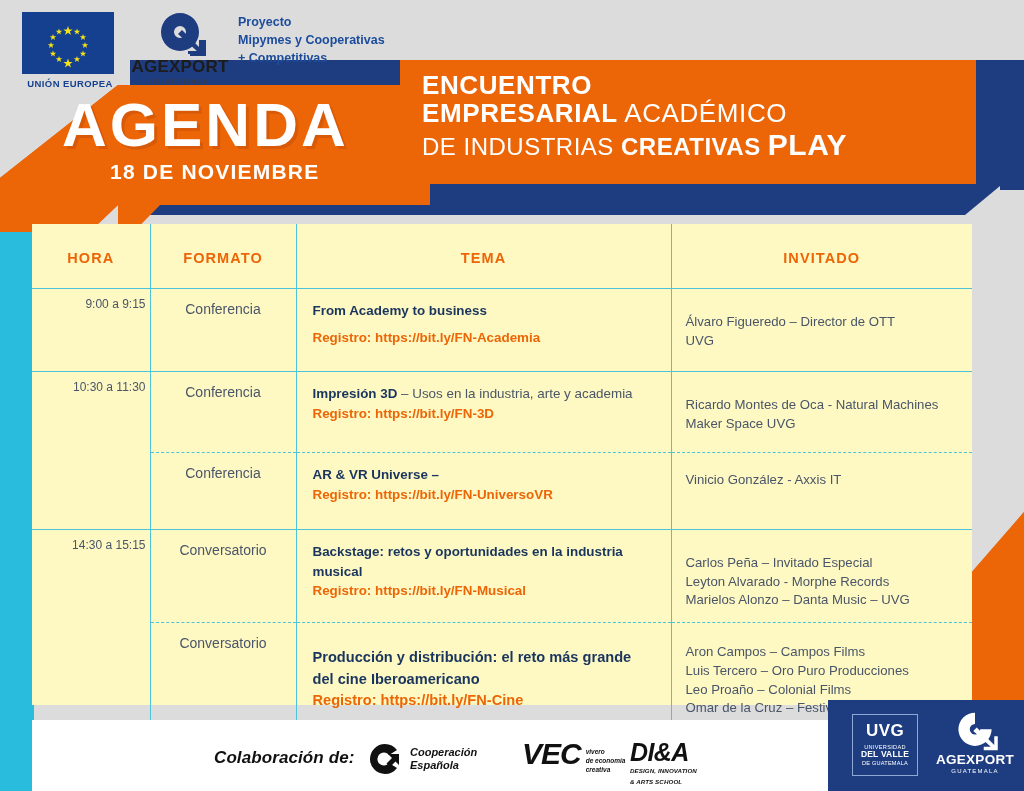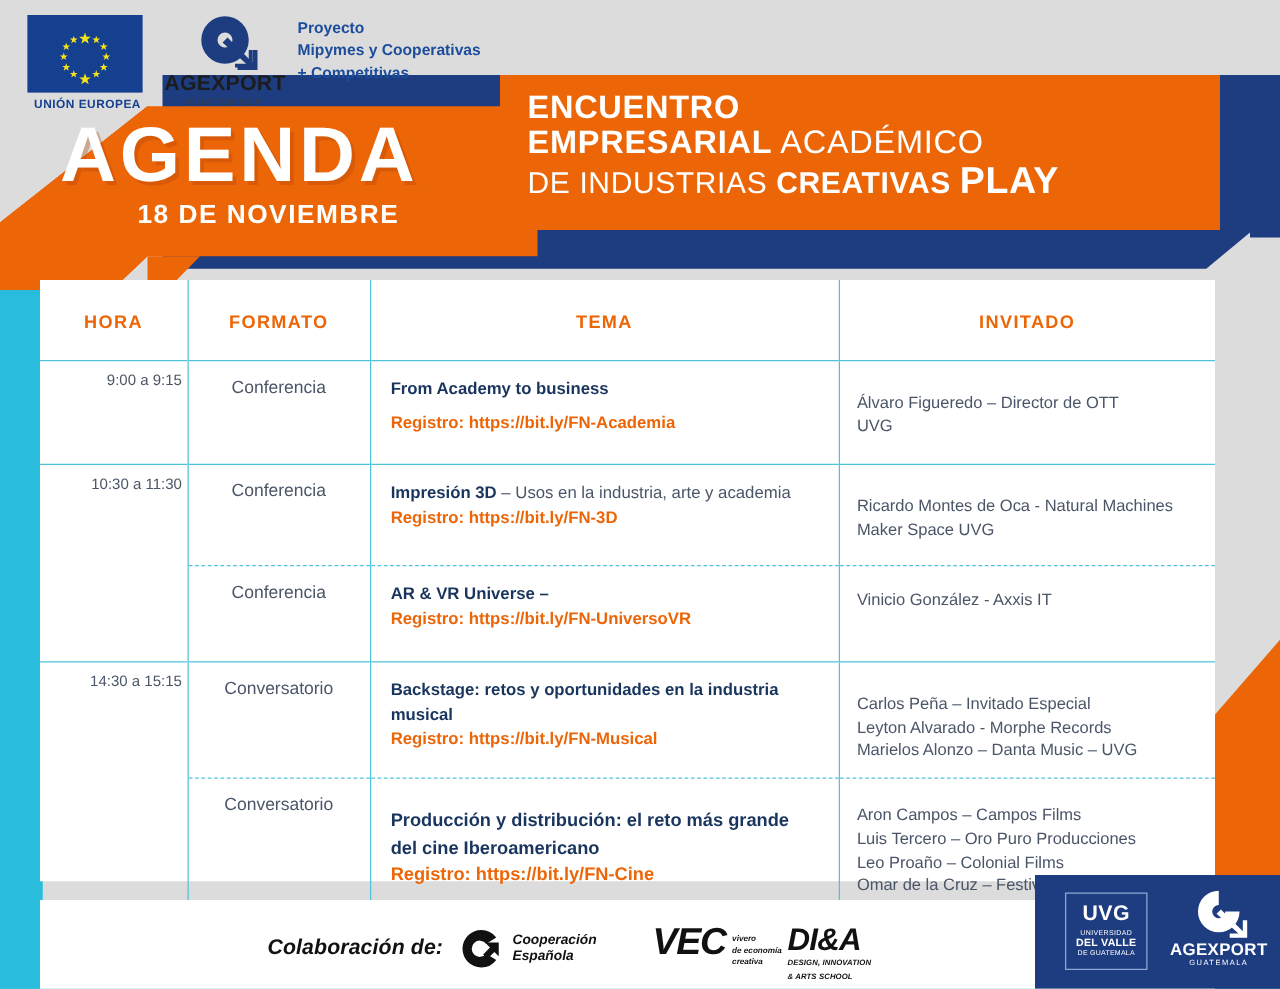--- a/index.html
+++ b/index.html
@@ -20,21 +20,21 @@
   .eu-flag-wrap{position:absolute;left:22px;top:12px;width:96px;}
   .eu-flag{width:92px;height:62px;background:#14408f;display:block;}
   .eu-caption{font-size:9.5px;font-weight:bold;color:#14408f;letter-spacing:.4px;text-align:center;margin-top:4px;}
   .agex-wrap{position:absolute;left:126px;top:10px;width:108px;text-align:center;}
   .agex-word{font-size:17px;font-weight:bold;color:#1c1c1c;letter-spacing:.2px;line-height:1;}
   .agex-sub{font-size:7.5px;color:#3a3a3a;letter-spacing:1.6px;margin-top:2px;}
   .proy{position:absolute;left:214px;top:14px;color:#1c4c9c;font-size:12.5px;font-weight:bold;line-height:1.42;margin-left:24px;}
 
   
   .agenda-word{
-    position:absolute;left:48px;top:94px;z-index:7;
+    position:absolute;left:62px;top:94px;z-index:7;
     font-size:62px;font-weight:bold;color:#ffffff;letter-spacing:3px;
     line-height:1;text-shadow:3px 3px 0 rgba(180,70,10,.35);
   }
   .agenda-date{
     position:absolute;left:110px;top:160px;z-index:7;
     font-size:21px;font-weight:bold;color:#ffffff;letter-spacing:1.2px;
   }
 
   
   .banner{
@@ -47,21 +47,21 @@
   .banner .l2 b{font-weight:bold;}
   .banner .l2 span{font-weight:normal;}
   .banner .l3{font-size:24px;line-height:1.15;letter-spacing:.5px;}
   .banner .l3 .thin{font-weight:normal;}
   .banner .l3 .bold{font-weight:bold;}
   .banner .l3 .play{font-weight:bold;font-size:30px;}
 
   
   .card{
     position:absolute;left:32px;top:224px;width:940px;height:481px;
-    background:#ffffff;z-index:8;box-sizing:border-box;
+    background:#fef9c3;z-index:8;box-sizing:border-box;
   }
   table.agenda{border-collapse:collapse;width:940px;table-layout:fixed;}
   table.agenda td,table.agenda th{vertical-align:top;}
   .colh{
     text-align:center;color:#ec6608;font-size:14.5px;font-weight:bold;
     letter-spacing:1.1px;padding:26px 0 22px 0;
   }
   .vline{border-left:1.4px solid #4fc3d9;}
   .solidrow{border-top:1.4px solid #4fc3d9;}
   .dashrow{border-top:1.6px dashed #4fc3d9;}

